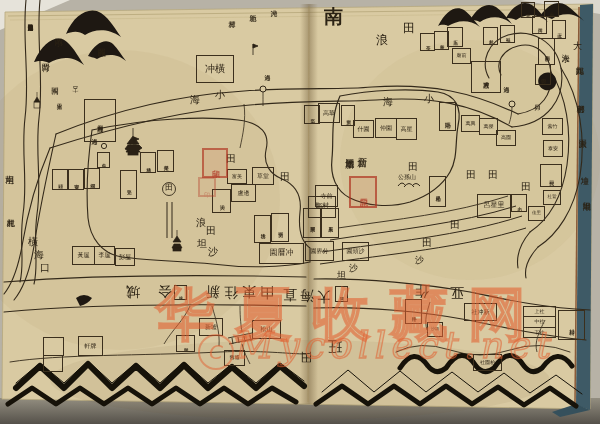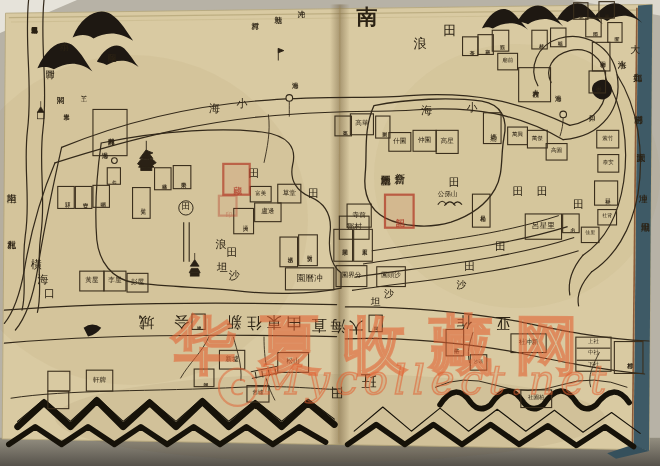--- a/index.html
+++ b/index.html
@@ -189,20 +189,21 @@
   <g stroke="#33291a" stroke-width="1" fill="none">
     <path d="M398,186 Q402,180 406,186 M404,187 Q409,180 414,187 M412,186 Q416,181 420,186"></path>
   </g>
   <g fill="#1e1812">
     <path d="M540,76 C546,70 554,72 556,79 C558,85 552,92 545,90 C539,88 536,81 540,76 Z"></path>
     <path d="M76,298 Q84,292 92,298 Q88,304 80,306 Z"></path>
   </g>
 </svg>
 
 <div id="labels">
+      <div class="box hbox" style="left: 196px; top: 55px; width: 36px; height: 26px; font-size: 10px;">冲橫</div>
       <div class="box vbox" style="left: 84px; top: 99px; width: 30px; height: 41px; font-size: 6px;">四九村冲渡</div>
       <div class="box vbox" style="left: 52px; top: 169px; width: 14px; height: 19px; font-size: 5px;">社頭</div>
       <div class="box vbox" style="left: 68px; top: 169px; width: 14px; height: 19px; font-size: 5px;">寶安</div>
       <div class="box vbox" style="left: 84px; top: 168px; width: 14px; height: 19px; font-size: 5px;">潤福</div>
       <div class="box vbox" style="left: 97px; top: 152px; width: 11px; height: 14px; font-size: 4px;">仁義</div>
       <div class="box vbox" style="left: 140px; top: 152px; width: 14px; height: 19px; font-size: 5px;">林邊</div>
       <div class="box vbox" style="left: 157px; top: 150px; width: 15px; height: 20px; font-size: 5px;">東榮</div>
       <div class="box vbox" style="left: 120px; top: 170px; width: 15px; height: 27px; font-size: 5px;">先登</div>
       <div class="box hbox" style="left: 72px; top: 246px; width: 21px; height: 17px; font-size: 6px;">黃屋</div>
       <div class="box hbox" style="left: 94px; top: 246px; width: 19px; height: 17px; font-size: 6px;">李屋</div>

